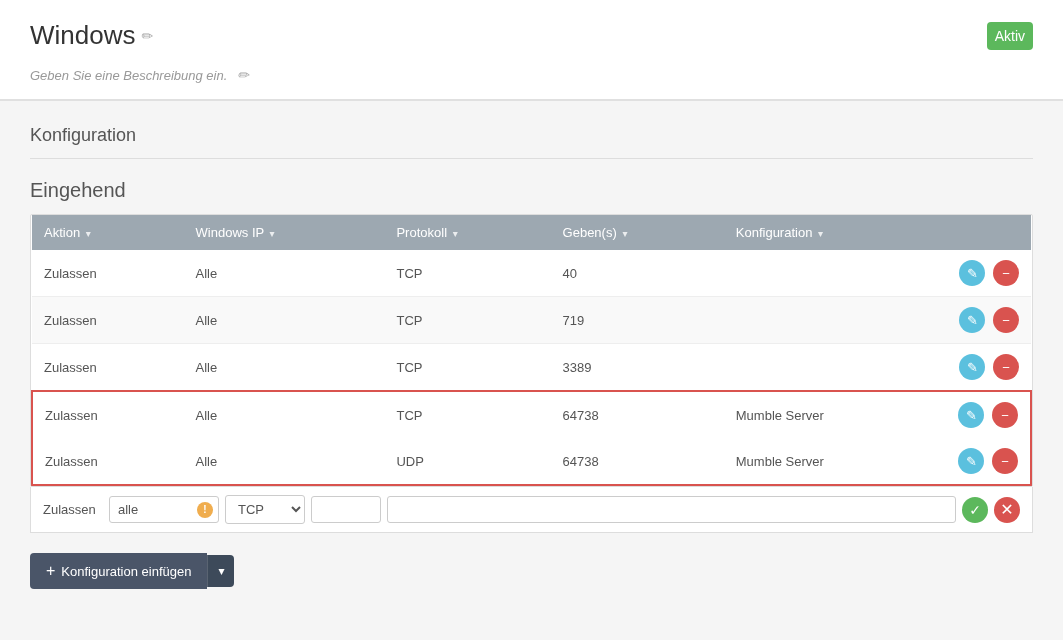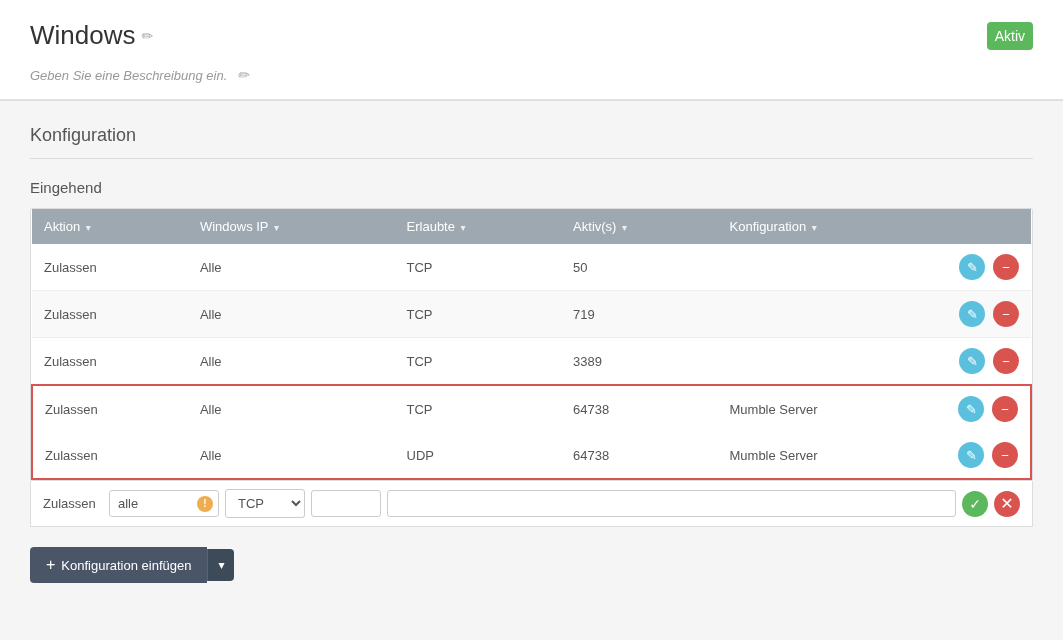--- a/index.html
+++ b/index.html
@@ -51,21 +51,21 @@
       color: #555;
       margin-bottom: 12px;
     }
     .section-divider {
       border: none;
       border-top: 1px solid #ddd;
       margin-bottom: 20px;
     }
 
     .subsection-title {
-      font-size: 15px;
+      font-size: 20px;
       font-weight: 400;
       color: #555;
       margin-bottom: 12px;
     }
 
     .table-container {
       background: #fff;
       border: 1px solid #ddd;
       border-radius: 2px;
       overflow: hidden;
@@ -270,41 +270,41 @@
         <tr>
           <th>
             <span>Aktion</span>
             <span class="sort-arrow">▾</span>
           </th>
           <th>
             <span>Windows IP</span>
             <span class="sort-arrow">▾</span>
           </th>
           <th>
-            <span>Erlaubte</span>
-            <span class="sort-arrow">▾</span>
-          </th>
-          <th>
-            <span>Aktiv(s)</span>
+            <span>Protokoll</span>
+            <span class="sort-arrow">▾</span>
+          </th>
+          <th>
+            <span>Geben(s)</span>
             <span class="sort-arrow">▾</span>
           </th>
           <th>
             <span>Konfiguration</span>
             <span class="sort-arrow">▾</span>
           </th>
           <th style="width:70px;"></th>
         </tr>
       </thead>
       <tbody id="table-body">
 
       <tr style="background: rgb(255, 255, 255);">
     <td>Zulassen</td>
     <td>Alle</td>
     <td>TCP</td>
-    <td>50</td>
+    <td>40</td>
     <td></td>
     <td class="action-col">
       <button class="btn-icon btn-edit" title="Bearbeiten">✎</button>
       <button class="btn-icon btn-delete" title="Löschen">−</button>
     </td>
   </tr>
           <tr style="background: rgb(249, 249, 249);">
     <td>Zulassen</td>
     <td>Alle</td>
     <td>TCP</td>

